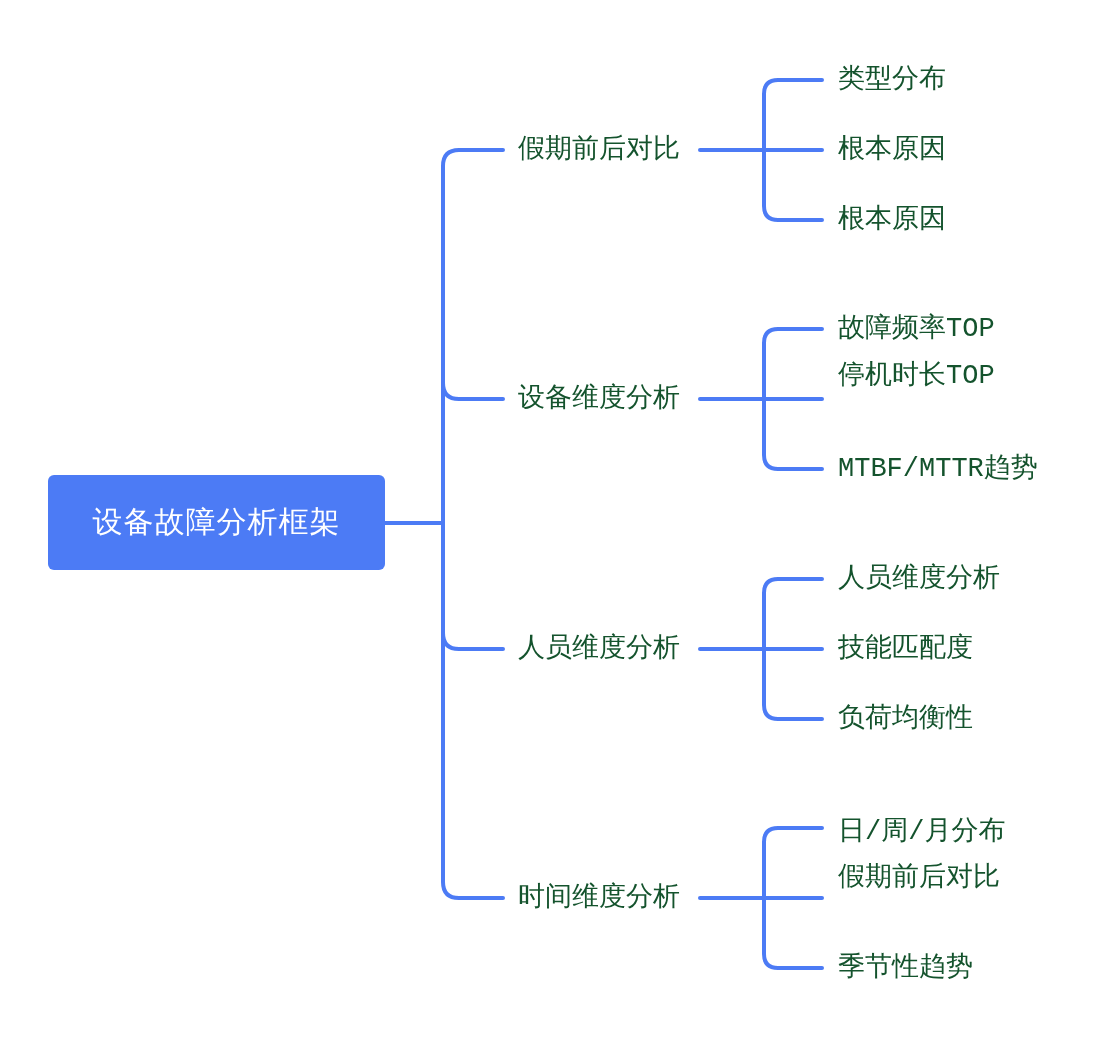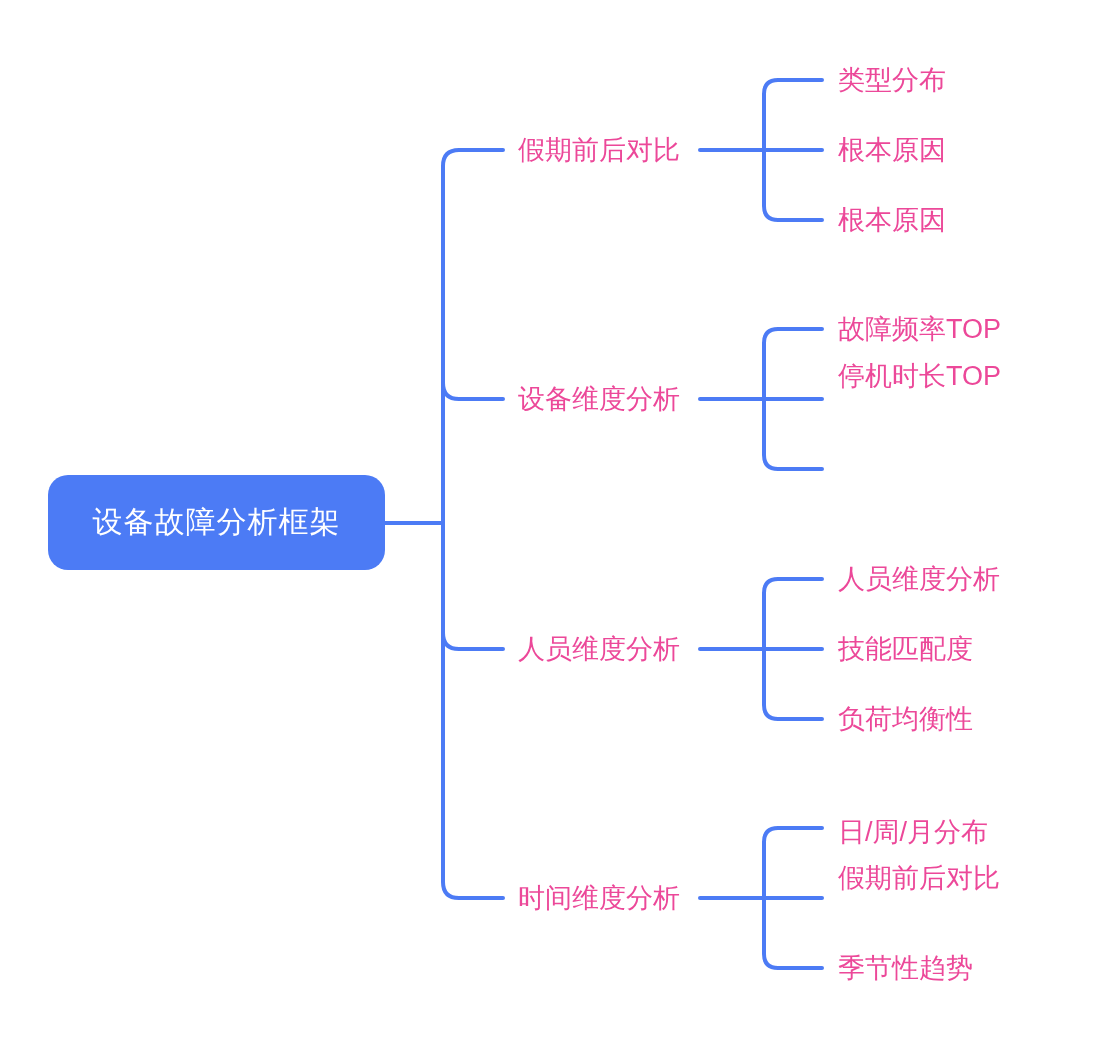--- a/index.html
+++ b/index.html
@@ -28,38 +28,39 @@
     stroke-width: 4;
     stroke-linecap: round;
   }
   .root-node {
     position: absolute;
     left: 48px;
     top: 475px;
     width: 337px;
     height: 95px;
     background: #4C7BF5;
-    border-radius: 20px;
+    border-radius: 6px;
     display: flex;
     align-items: center;
     justify-content: center;
     color: #ffffff;
     font-size: 30px;
     letter-spacing: 1px;
     white-space: nowrap;
     cursor: default;
   }
   .node-label {
     position: absolute;
     transform: translateY(-50%);
-    color: #ec4899;
+    color: #14532d;
     font-size: 27px;
     line-height: 1;
     white-space: nowrap;
     cursor: default;
+    font-family: Liberation Mono, monospace;
   }
   .branch-label { left: 518px; }
   .leaf-label   { left: 838px; }
 </style>
 </head>
 <body>
 
 <div class="canvas">
 
   <svg class="links" viewBox="0 0 1120 1048" xmlns="http://www.w3.org/2000/svg">
@@ -93,20 +94,21 @@
   <div class="node-label branch-label" style="top:399px">设备维度分析</div>
   <div class="node-label branch-label" style="top:649px">人员维度分析</div>
   <div class="node-label branch-label" style="top:898px">时间维度分析</div>
 
   <div class="node-label leaf-label" style="top:80px">类型分布</div>
   <div class="node-label leaf-label" style="top:150px">根本原因</div>
   <div class="node-label leaf-label" style="top:220px">根本原因</div>
 
   <div class="node-label leaf-label" style="top:329px">故障频率TOP</div>
   <div class="node-label leaf-label" style="top:376px">停机时长TOP</div>
+  <div class="node-label leaf-label" style="top:469px">MTBF/MTTR趋势</div>
 
   <div class="node-label leaf-label" style="top:579px">人员维度分析</div>
   <div class="node-label leaf-label" style="top:649px">技能匹配度</div>
   <div class="node-label leaf-label" style="top:719px">负荷均衡性</div>
 
   <div class="node-label leaf-label" style="top:832px">日/周/月分布</div>
   <div class="node-label leaf-label" style="top:878px">假期前后对比</div>
   <div class="node-label leaf-label" style="top:968px">季节性趋势</div>
 
 </div>

